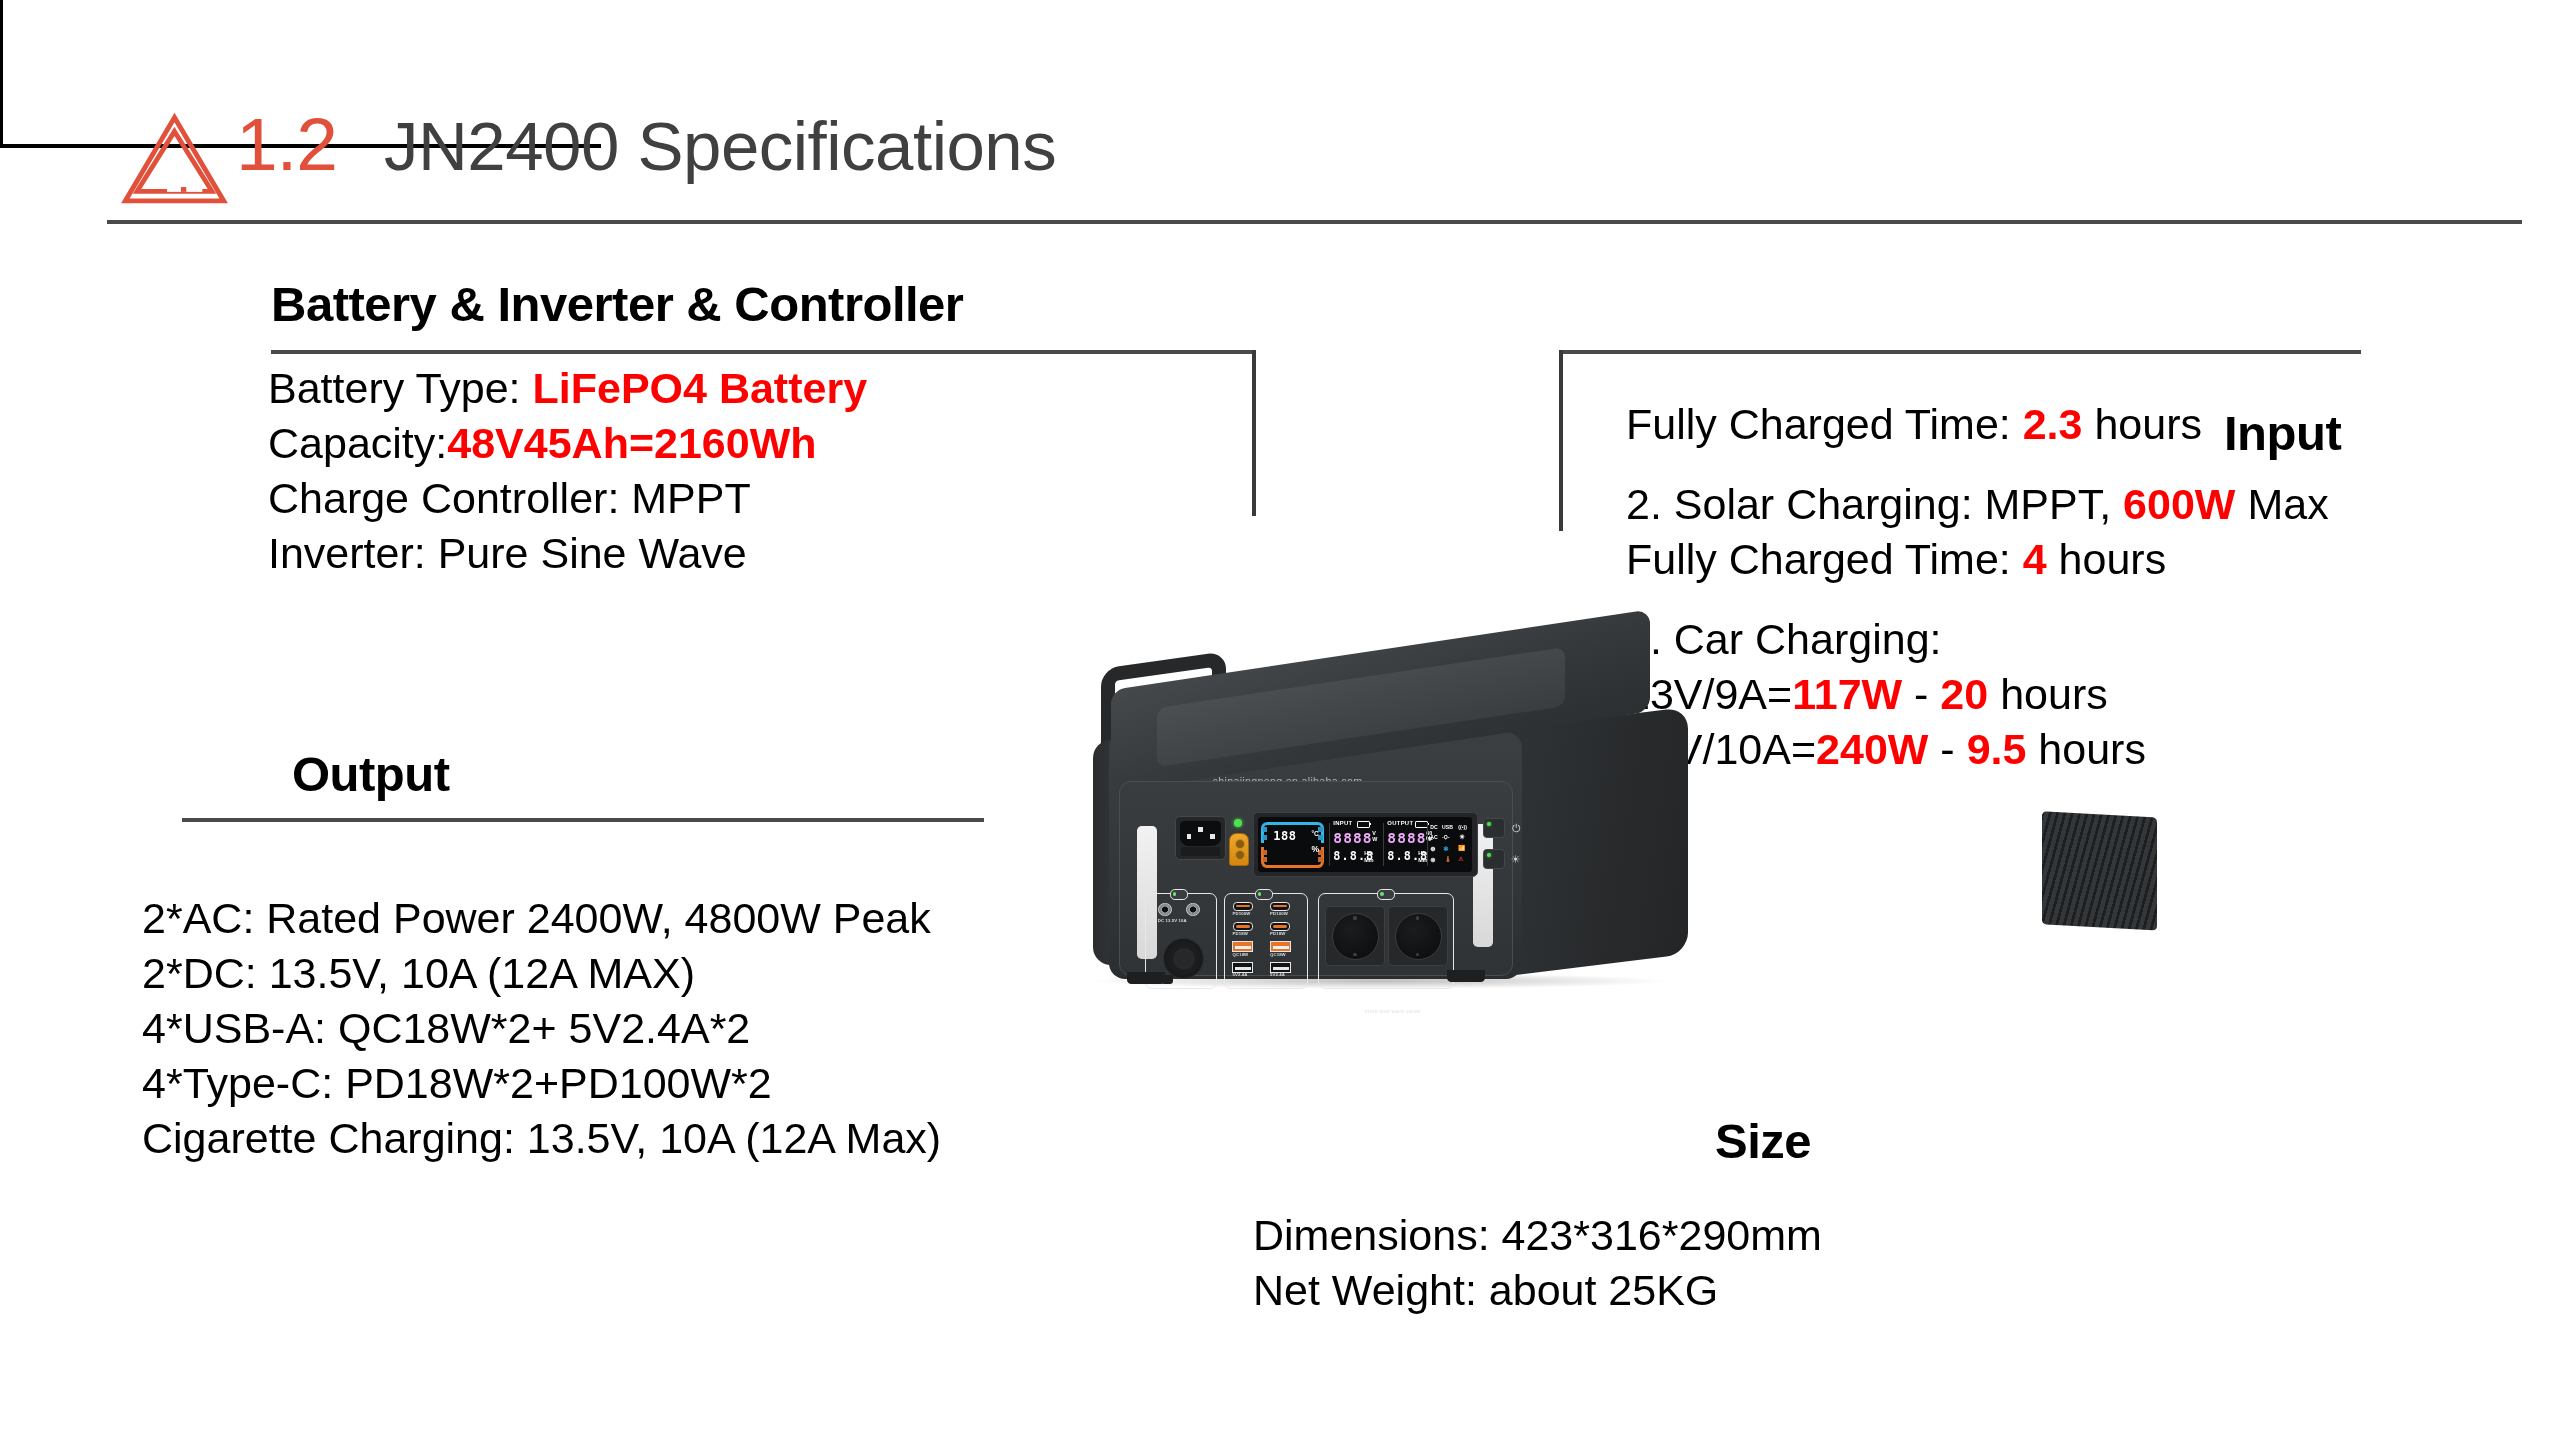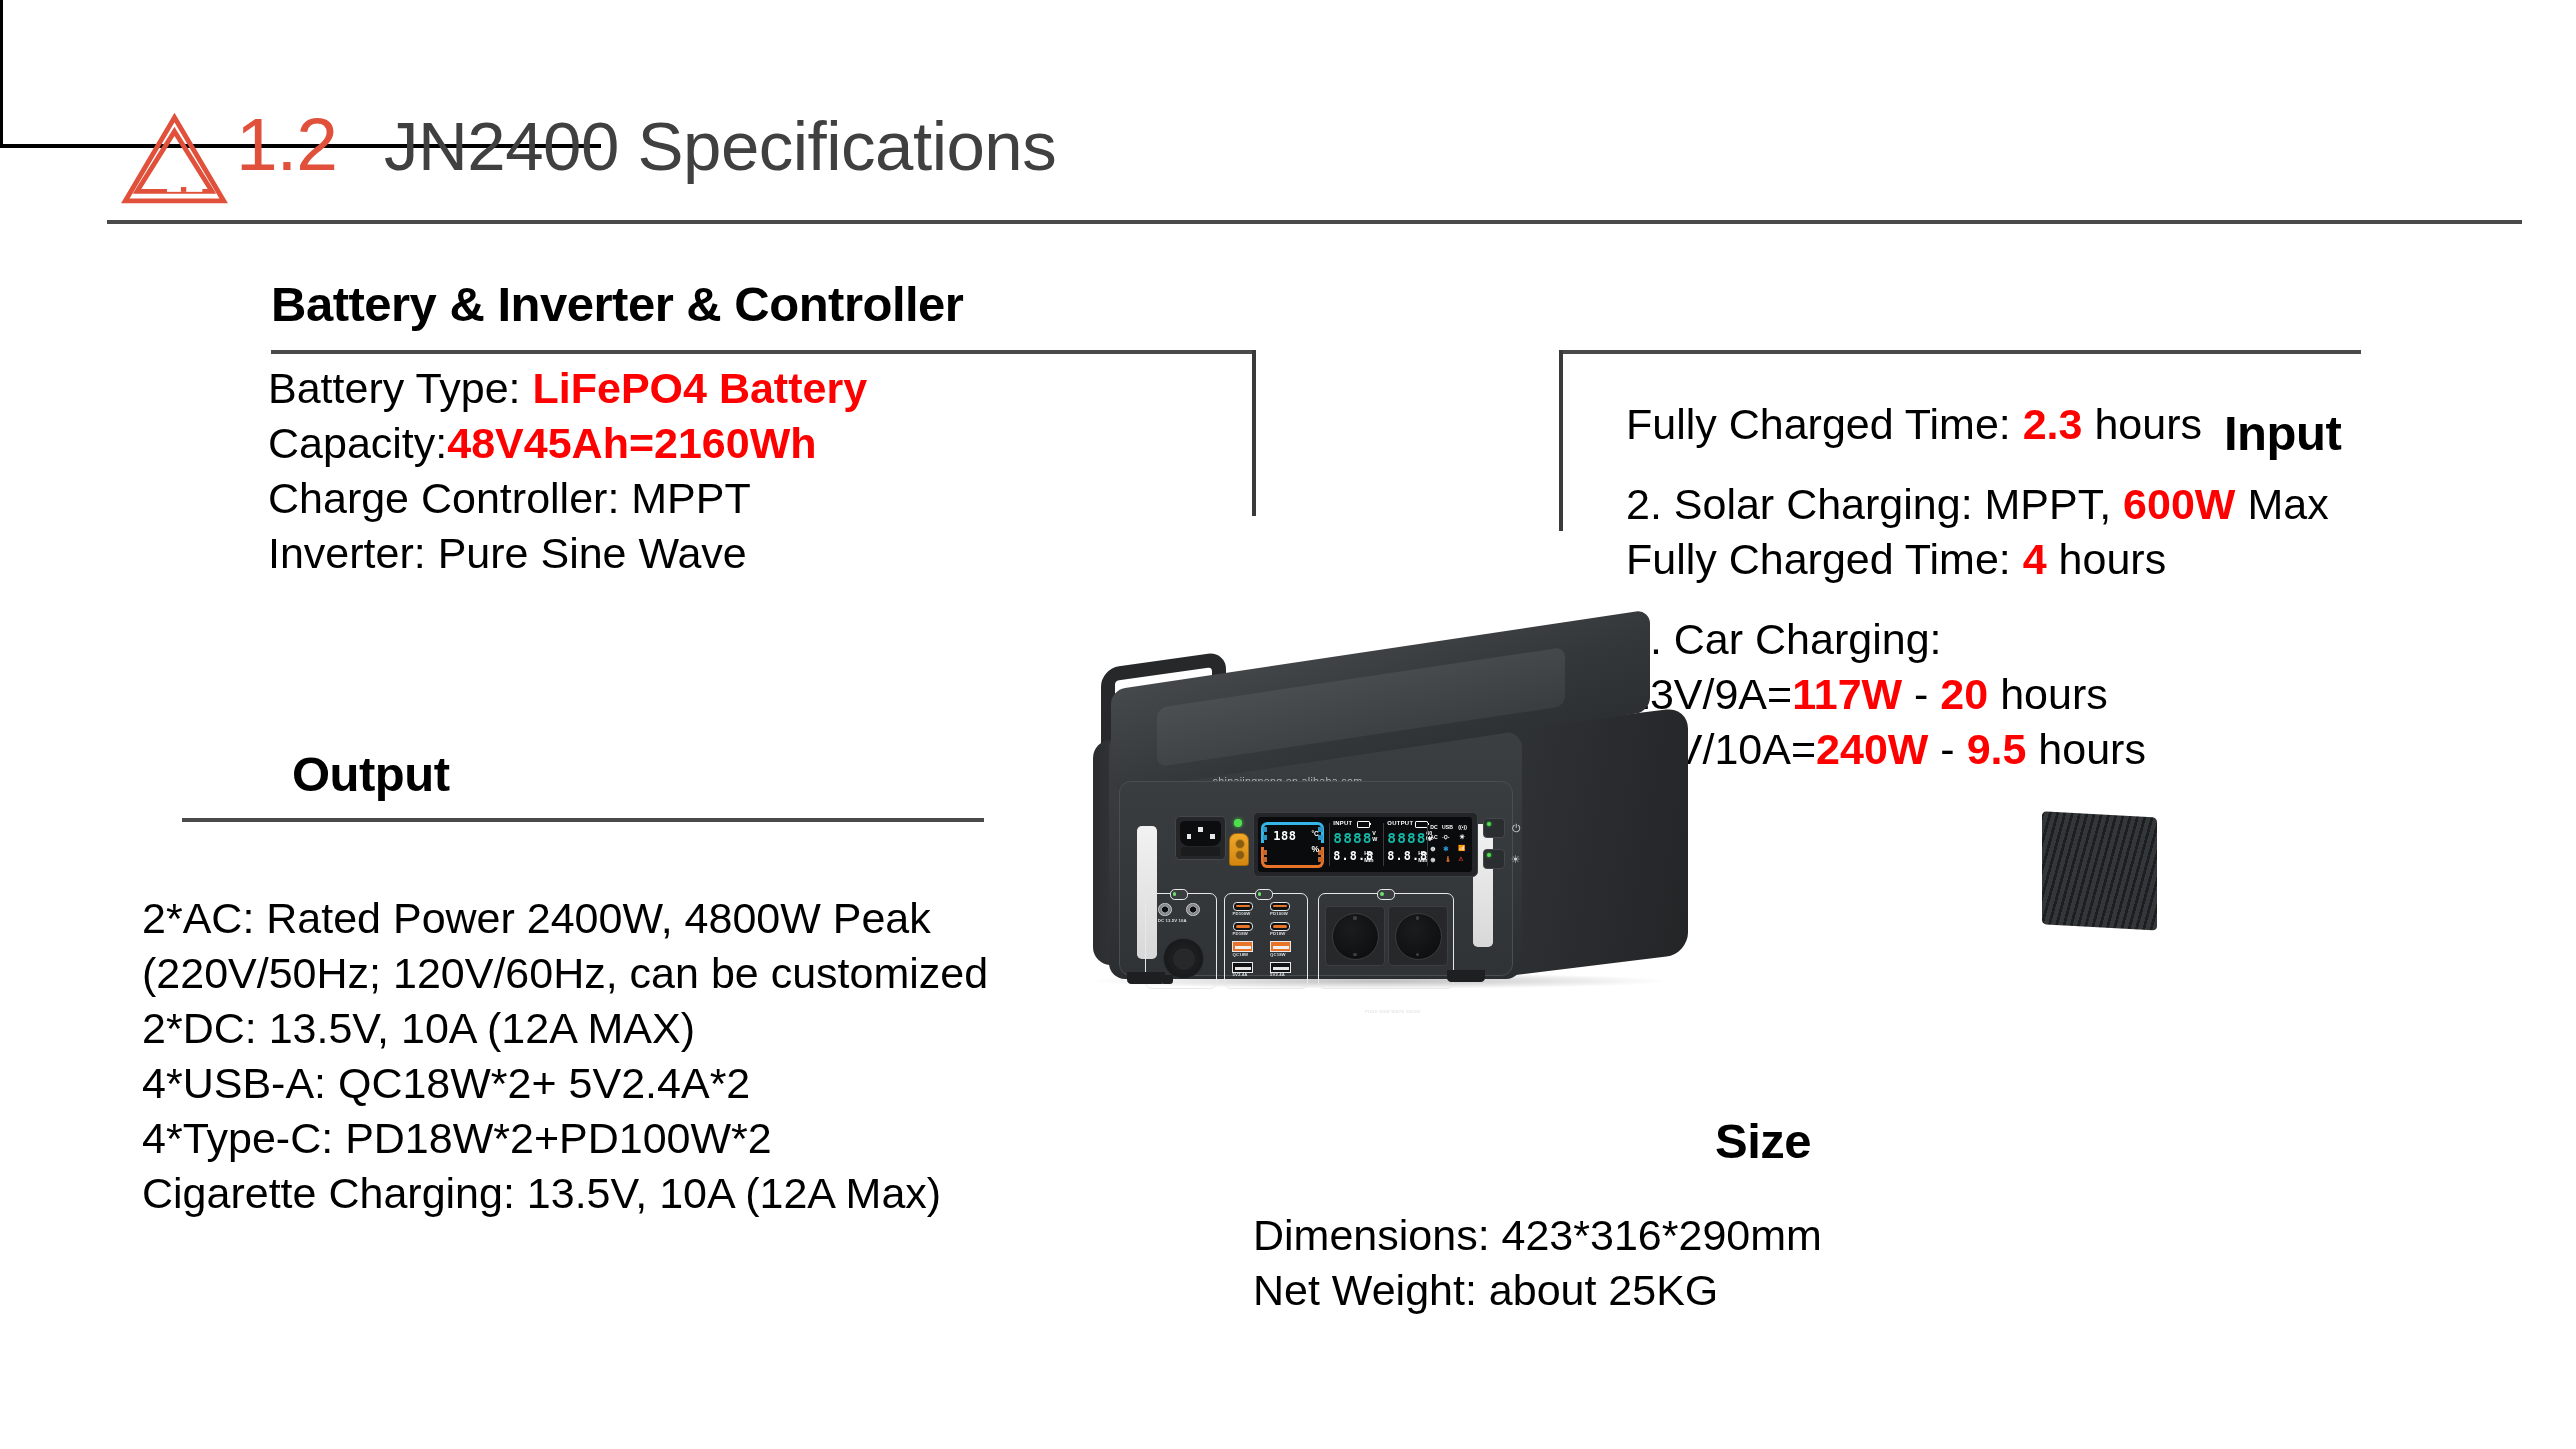--- a/index.html
+++ b/index.html
@@ -126,21 +126,21 @@
              color:#fff;letter-spacing:0.5px;font-family:"DejaVu Sans Mono",monospace;
              line-height:1;}
   #gauge-c{position:absolute;left:50px;top:8.6px;font-size:6.4px;color:#fff;font-weight:bold;}
   #gauge-pct{position:absolute;left:50px;top:22.5px;font-size:8.6px;color:#fff;font-weight:bold;}
 
   .lcd-sec{position:absolute;top:3.2px;height:48px;}
   .lcd-lab{position:absolute;top:0;font-size:5.9px;color:#fff;font-weight:bold;letter-spacing:0.3px;}
   .lcd-batticon{position:absolute;top:0.5px;width:10.7px;height:5.4px;border:0.8px solid #fff;
                 border-radius:1.1px;}
   .lcd-batticon:after{content:"";position:absolute;right:-2.1px;top:1.1px;width:1.1px;height:2.1px;background:#fff;}
-  .seg-big{position:absolute;font-size:14.5px;font-weight:bold;color:#14b8a6;letter-spacing:1.1px;
+  .seg-big{position:absolute;font-size:14.5px;font-weight:bold;color:#f0abfc;letter-spacing:1.1px;
            font-family:"DejaVu Sans Mono",monospace;line-height:1;}
   .seg-sm{position:absolute;font-size:11.8px;font-weight:bold;color:#fff;letter-spacing:1.1px;
           font-family:"DejaVu Sans Mono",monospace;line-height:1;}
   .unit{position:absolute;font-size:5.4px;color:#fff;font-weight:bold;line-height:1.05;}
   .lcd-div{position:absolute;top:5.4px;width:0.5px;height:43px;background:#3a3d40;}
   #icon-grid{position:absolute;left:172px;top:5.4px;width:41px;height:43px;}
   .ig{position:absolute;font-size:5.1px;color:#fff;font-weight:bold;}
   .ig-o{color:#e8742a;}
   .ig-b{color:#2f9fe0;}
   .ig-r{color:#e03b2a;}
@@ -217,21 +217,20 @@
     <span>Capacity:</span><span class="red">48V45Ah=2160Wh</span>
   </div>
   <div class="body-line">Charge Controller: MPPT</div>
   <div class="body-line">Inverter: Pure Sine Wave</div>
 </div>
 
 <div class="blk h2" id="output-head">Output</div>
 <div class="rule-h" id="output-rule"></div>
 <div class="blk" id="output-body">
   <div class="body-line">2*AC: Rated Power 2400W, 4800W Peak</div>
-  <div class="body-line">(220V/50Hz; 120V/60Hz, can be customized</div>
   <div class="body-line">2*DC: 13.5V, 10A (12A MAX)</div>
   <div class="body-line">4*USB-A: QC18W*2+ 5V2.4A*2</div>
   <div class="body-line">4*Type-C: PD18W*2+PD100W*2</div>
   <div class="body-line">Cigarette Charging: 13.5V, 10A (12A Max)</div>
 </div>
 
 <div class="rule-h" id="input-rule-h"></div>
 <div class="rule-v" id="input-rule-v"></div>
 <div class="blk h2" id="input-head">Input</div>
 <div class="blk" id="input-body">

